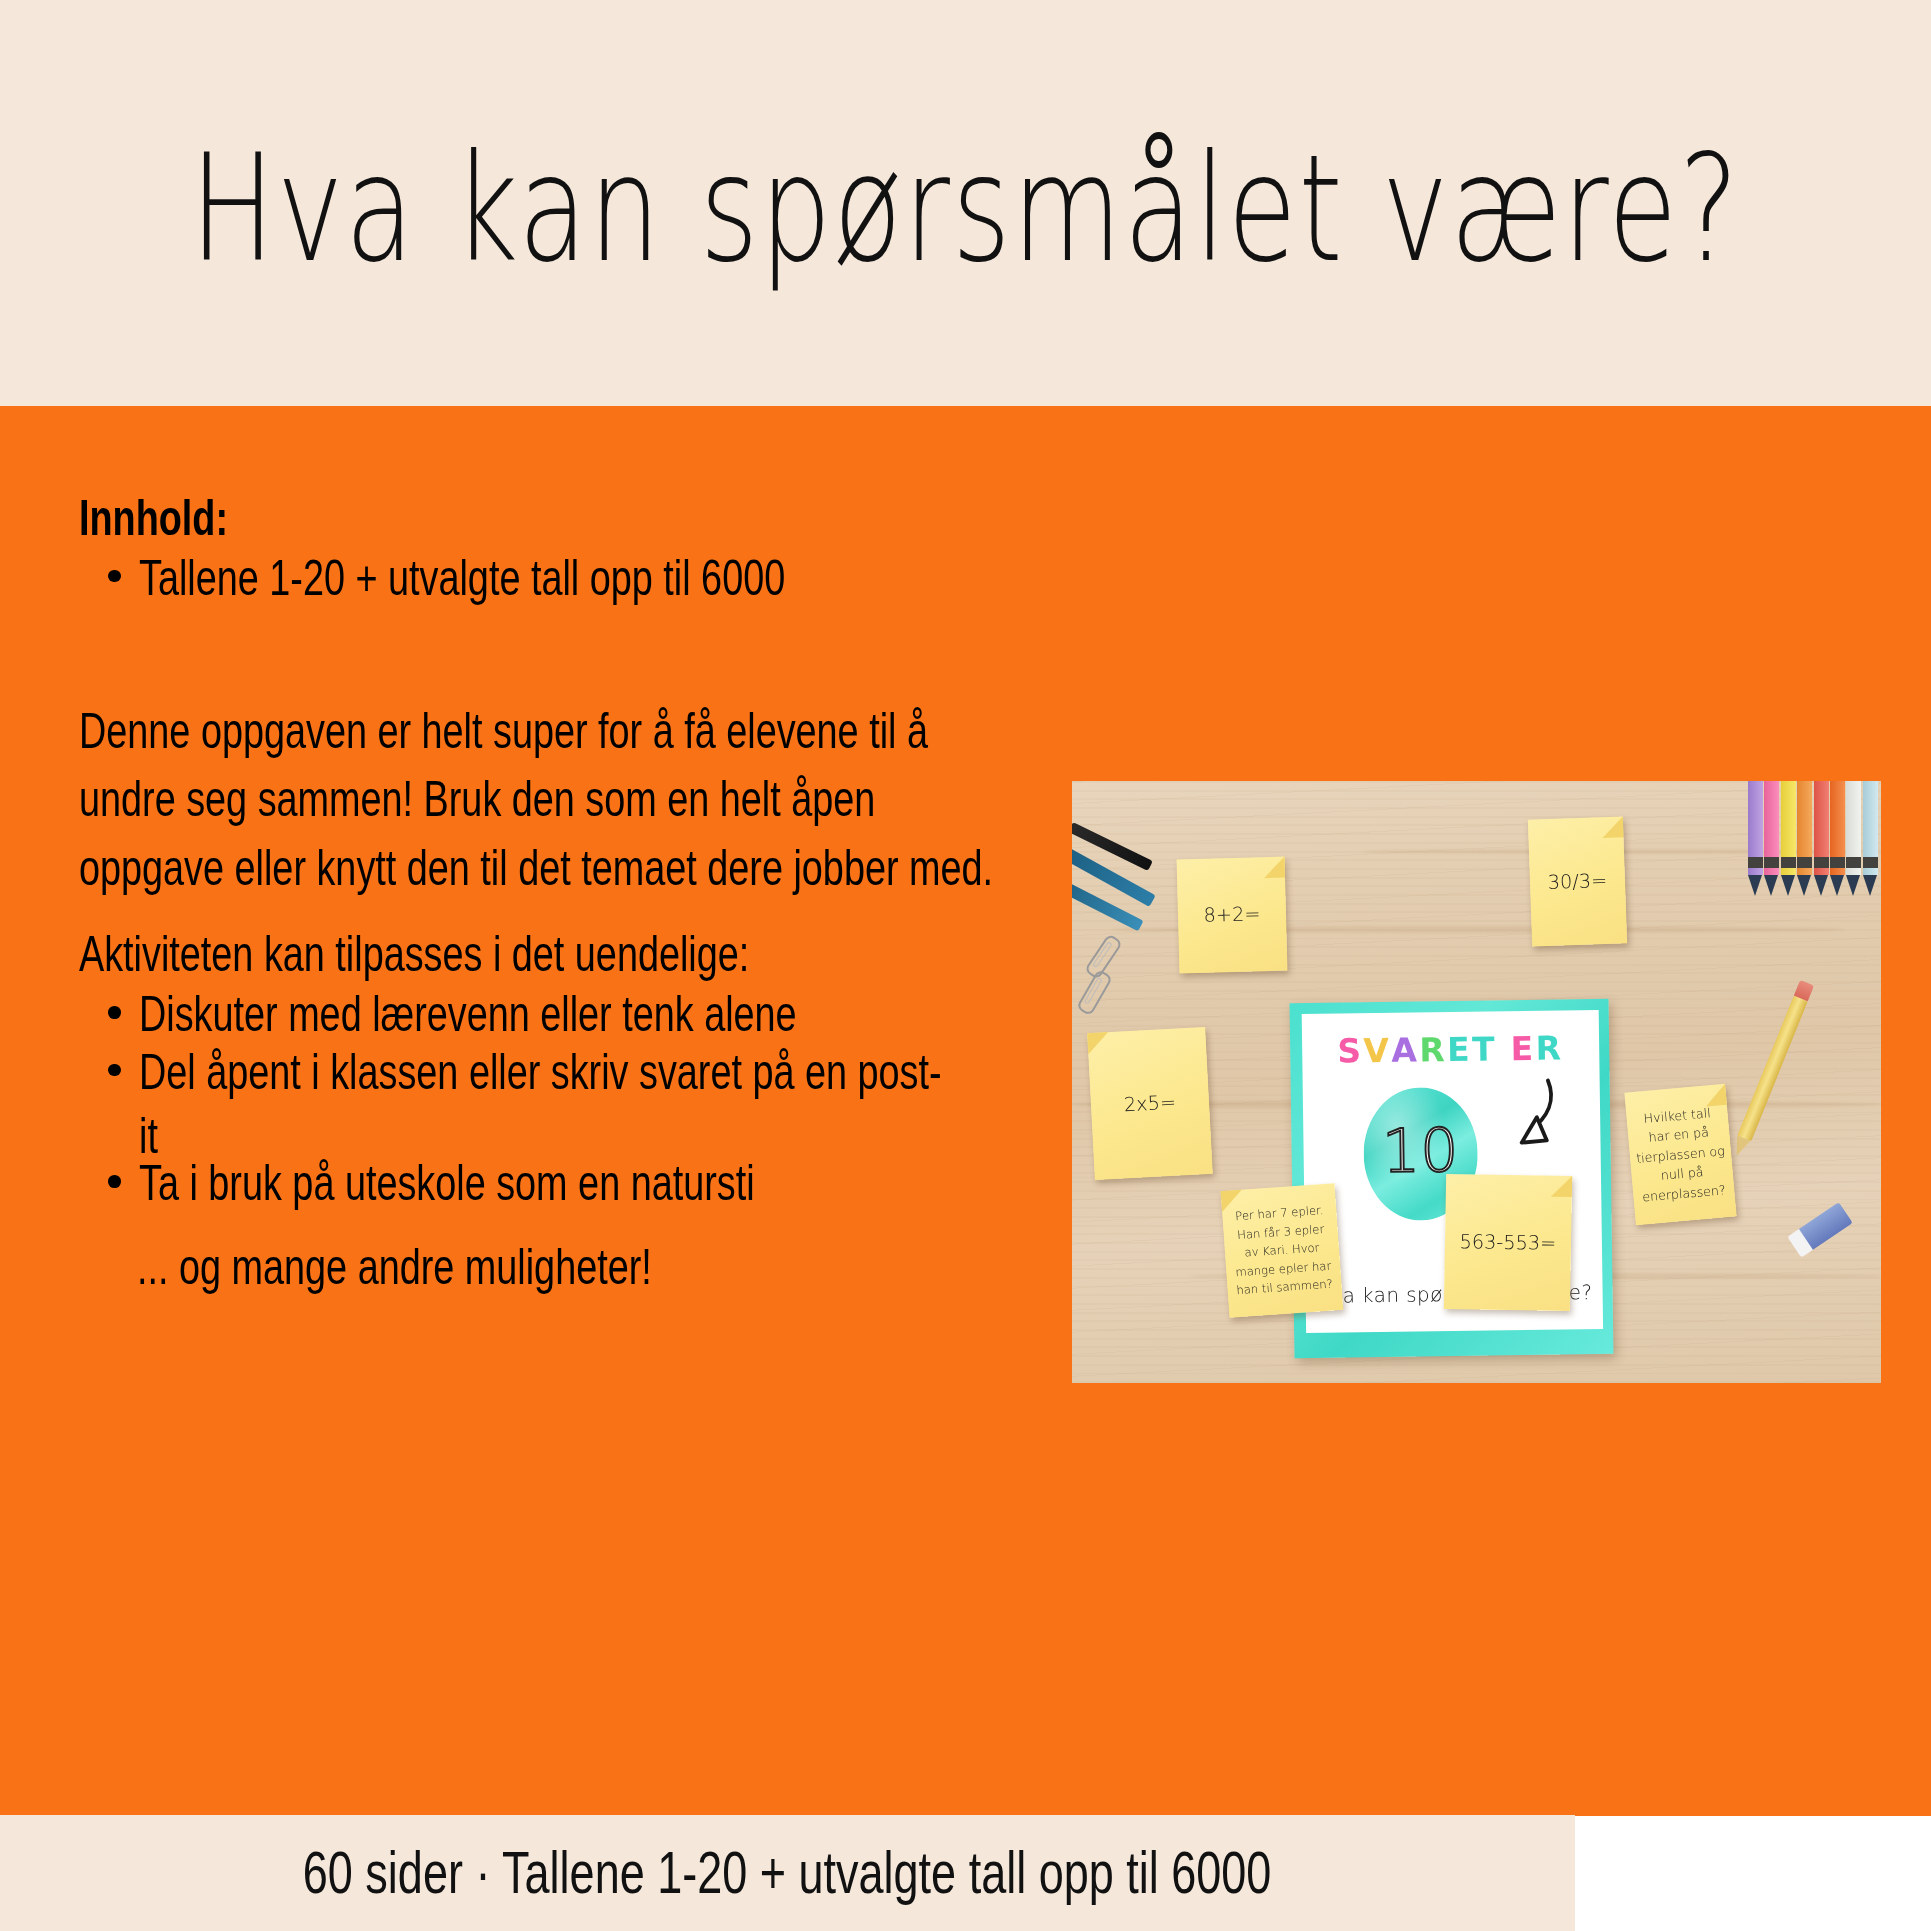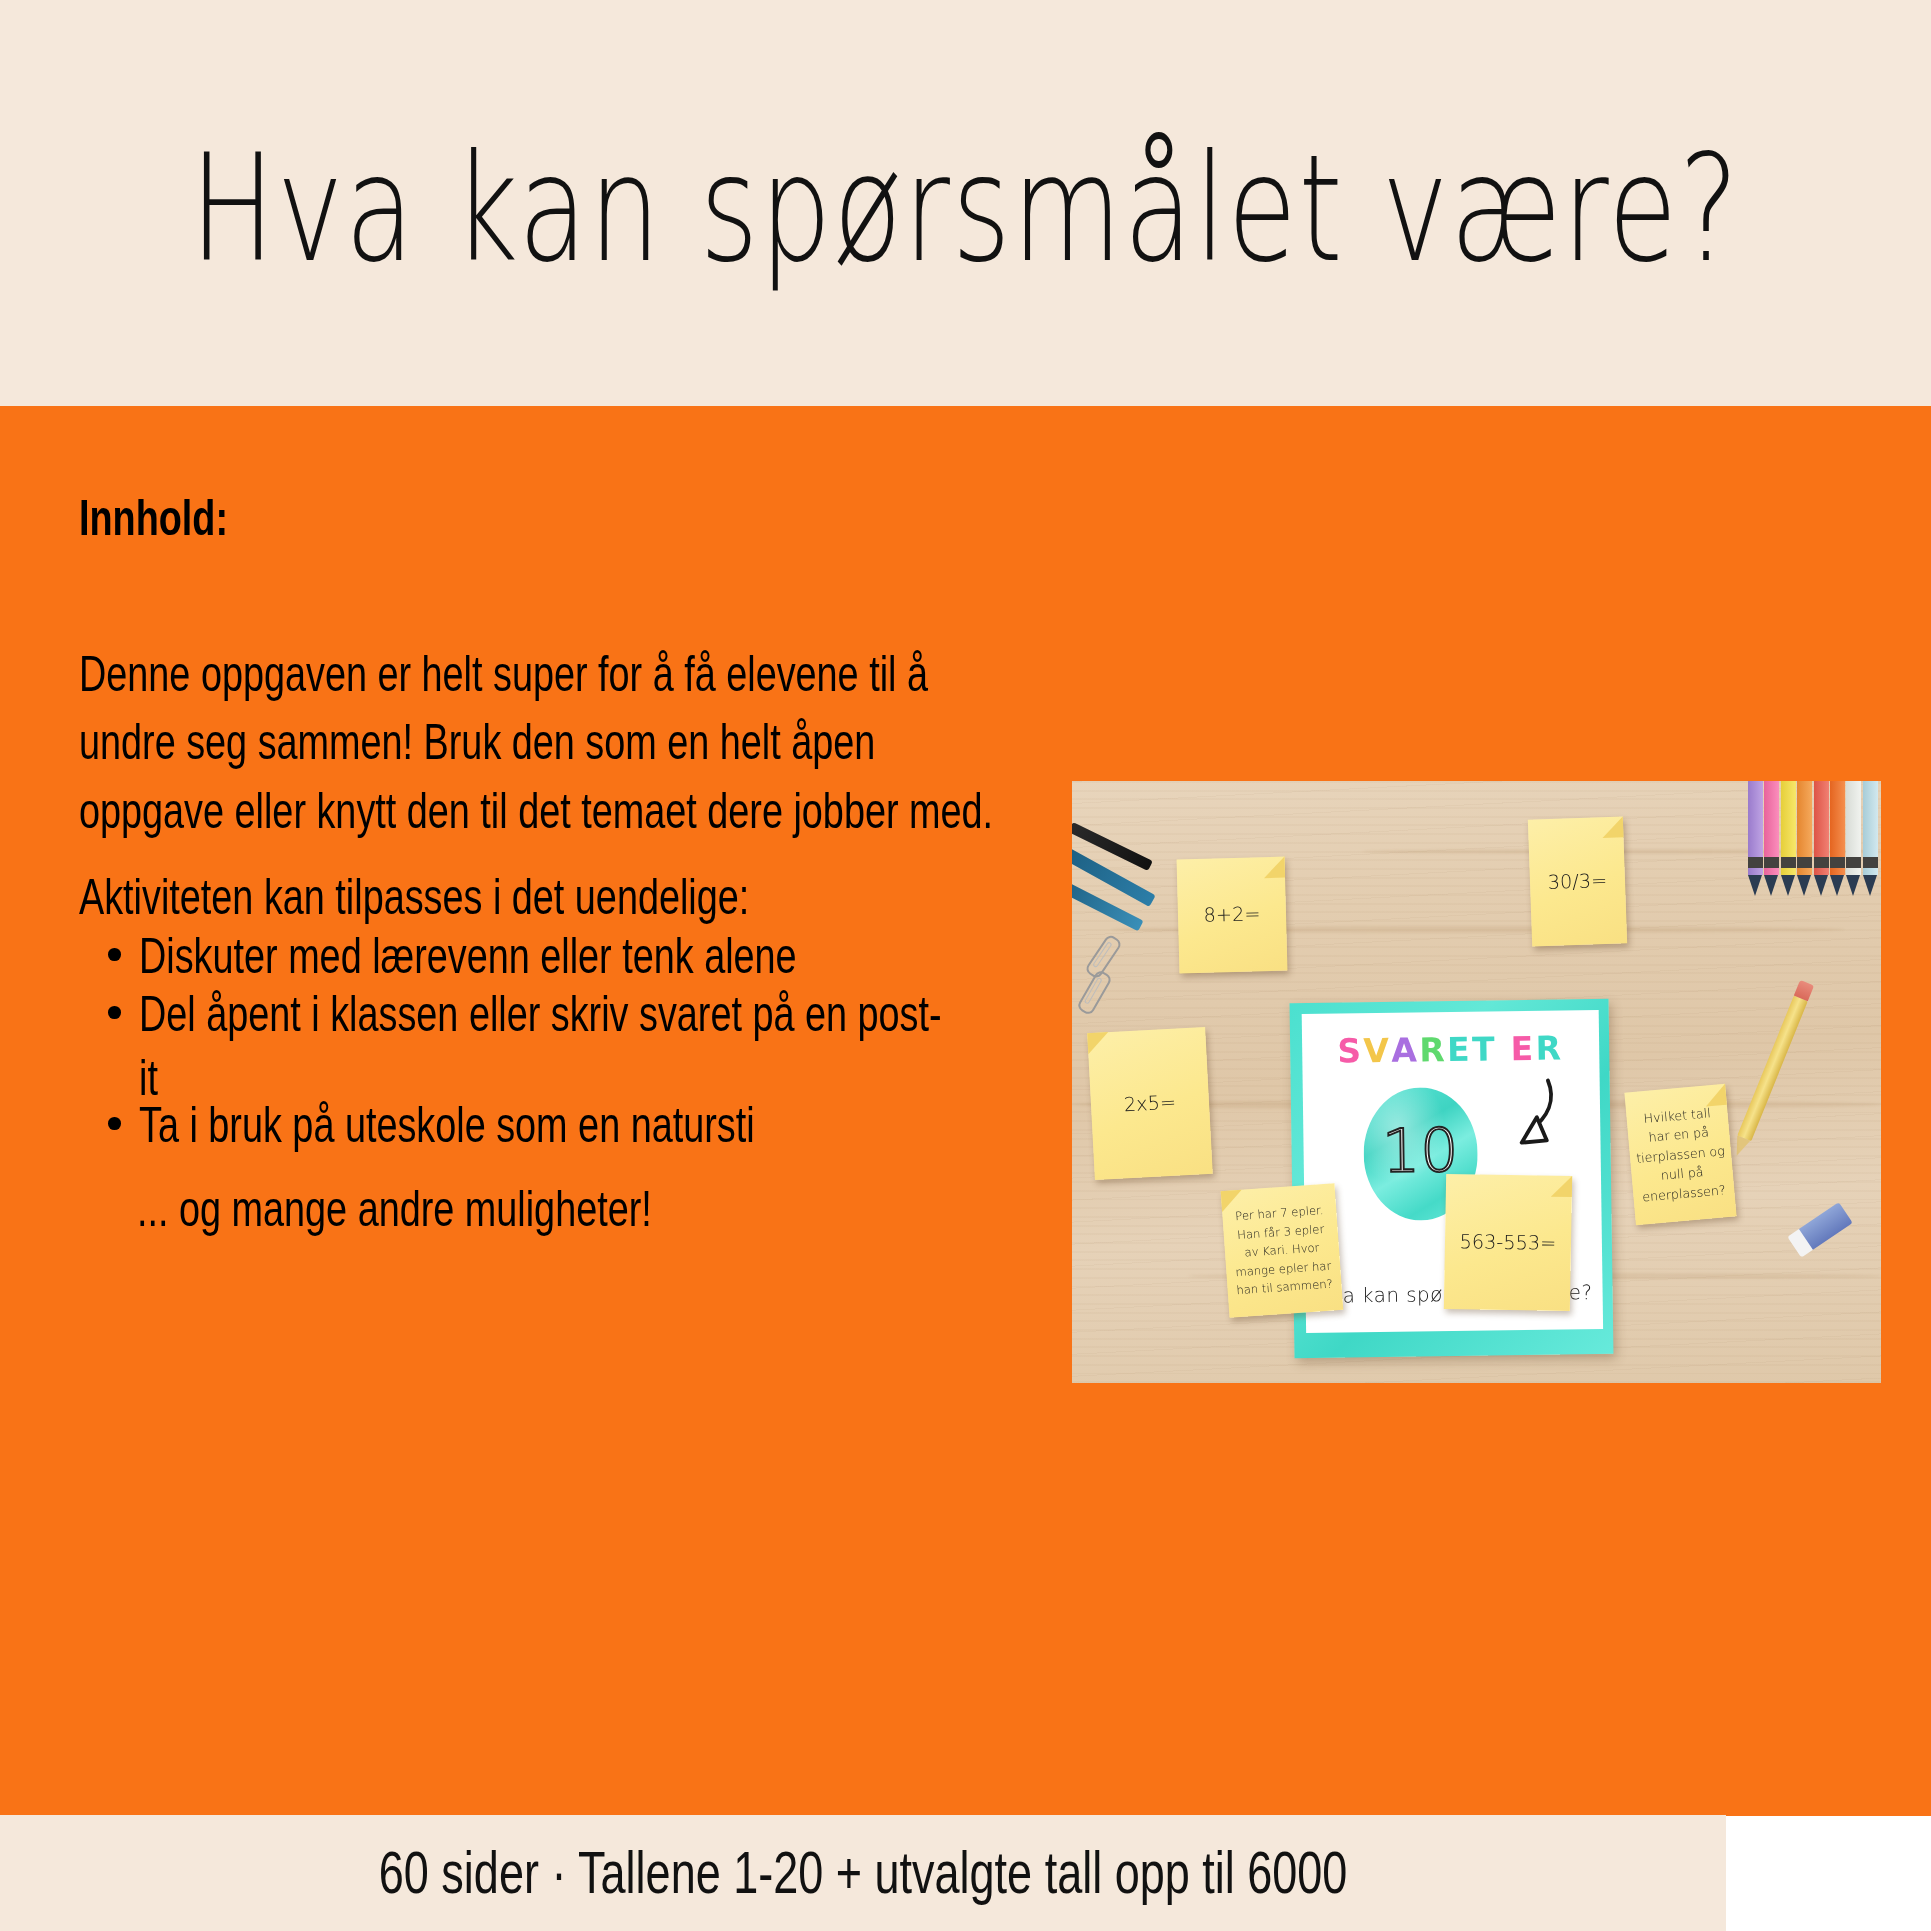--- a/index.html
+++ b/index.html
@@ -334,21 +334,21 @@
   }
   .crayon-band {
     position: absolute; left: 0; bottom: 7.7px; width: 14.5px; height: 10.6px;
     background: #43423f;
   }
 
   
   .footer-band {
     position: absolute;
     left: 0; top: 1815px;
-    width: 1726px;
+    width: 1575px;
     height: 116px;
     background: #F5E8DB;
     display: flex;
     align-items: center;
     justify-content: center;
   }
   .footer-text {
     font-family: "Liberation Sans", sans-serif;
     font-size: 50px;
     color: #111;
@@ -364,20 +364,23 @@
   <div class="header-title">Hva kan spørsmålet være?</div>
 </div>
 
 <div class="content">
 
   <div class="text-col">
 
     <div class="lbl-bold">Innhold:</div>
 
     <ul class="b-list">
+      <li>
+          <span class="li-text">Tallene 1-20 + utvalgte tall opp til 6000</span>
+        </li>
     </ul>
 
     <div class="gap-lg"></div>
 
     <p class="para">Denne oppgaven er helt super for å få elevene til å undre seg sammen! Bruk den som en helt åpen oppgave eller knytt den til det temaet dere jobber med.</p>
 
     <div class="gap-md"></div>
 
     <div class="lbl-bold" style="font-weight:normal;">Aktiviteten kan tilpasses i det uendelige:</div>
 

